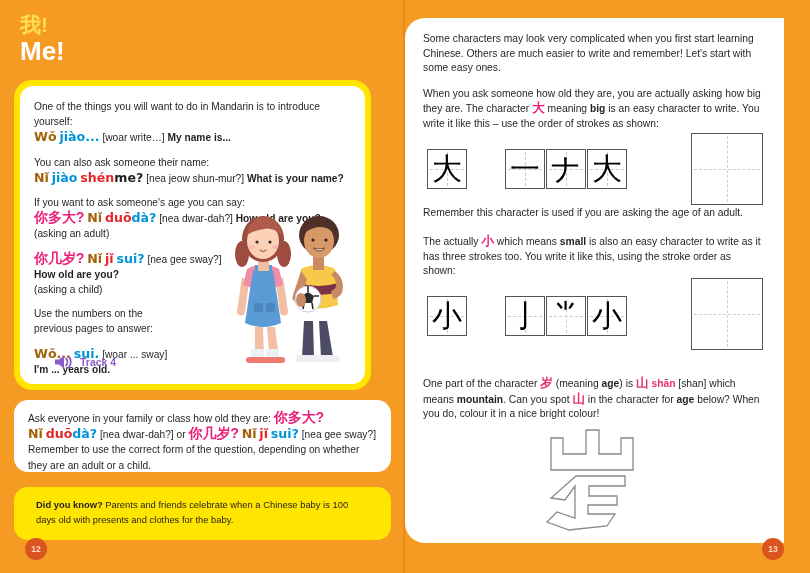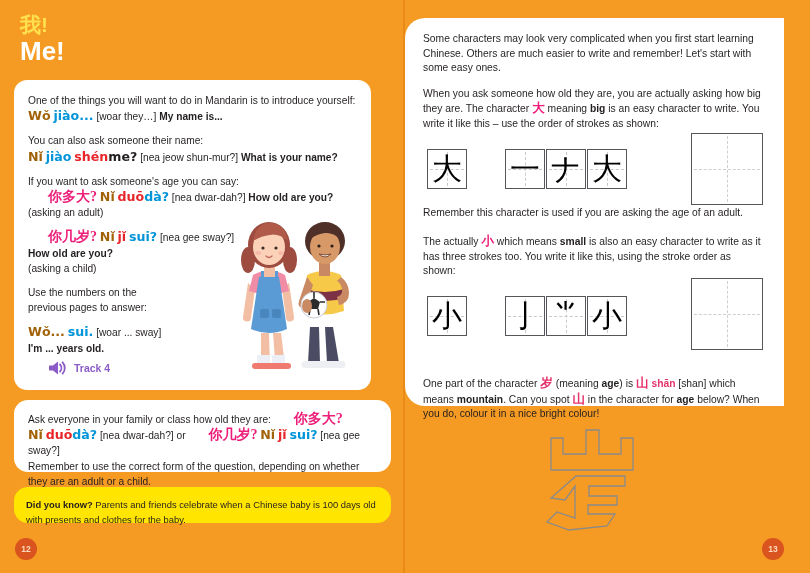--- a/index.html
+++ b/index.html
@@ -18,43 +18,43 @@
   .page-left::after{content:"";position:absolute;top:0;right:0;width:2px;height:573px;background:#E98B16;}
 
   
   .header{position:absolute;left:20px;top:14px;}
   .hdr-cn{font-size:21px;line-height:22px;color:#FFE14D;font-weight:bold;letter-spacing:0px;}
   .hdr-en{font-size:26px;line-height:28px;color:#ffffff;font-weight:bold;margin-top:1px;}
 
   
   .card-yellow{
     position:absolute;left:14px;top:80px;width:357px;height:310px;
-    background:#FFE500;border-radius:18px;box-sizing:border-box;
+    background:#FFE500;border-radius:18px;box-sizing:border-box;padding:6px;
   }
   .card-yellow .inner{
     width:100%;height:100%;background:#ffffff;border-radius:13px;
     box-sizing:border-box;padding:13px 14px 8px 14px;position:relative;overflow:hidden;
   }
   .card-white{
     position:absolute;left:14px;top:400px;width:377px;height:72px;
     background:#ffffff;border-radius:14px;box-sizing:border-box;padding:11px 14px;
   }
   .card-fact{
-    position:absolute;left:14px;top:487px;width:377px;height:36px;
-    background:#FFE500;border-radius:14px;box-sizing:border-box;padding:10px 12px;
+    position:absolute;left:14px;top:487px;width:377px;height:53px;
+    background:#FFE500;border-radius:14px;box-sizing:border-box;padding:10px 22px;
   }
 
   
   .tx{font-size:10.2px;line-height:15.2px;color:#231F20;}
   .tx p{margin:0 0 0 0;}
   .gap{height:9px;}
   .b{font-weight:bold;}
   .i{}
   .cn{font-family:"DejaVu Sans",sans-serif;font-size:12.6px;font-weight:bold;}
-  .cn-big{font-family:Liberation Serif, serif;font-size:14px;font-weight:bold;margin-left:20px;}
+  .cn-big{font-family:Liberation Mono, monospace;font-size:14px;font-weight:bold;}
   .c-pink{color:#EC1E79;}
   .c-green{color:#a16207;}
   .c-blue{color:#0094D9;}
   .c-red{color:#E8262A;}
   .c-crim{color:#E5326B;}
   .small{font-size:9.4px;}
 
   
   .track{position:absolute;left:34px;bottom:14px;display:flex;align-items:center;gap:7px;}
   .spk{width:19px;height:16px;position:relative;}
@@ -62,26 +62,26 @@
 
   
   .kids{position:absolute;right:6px;bottom:0px;width:150px;height:185px;}
 
   
   .pagenum{
     position:absolute;bottom:13px;width:22px;height:22px;border-radius:50%;
     background:#D9541E;color:#FFD9C0;font-size:8.5px;font-weight:bold;
     display:flex;align-items:center;justify-content:center;
   }
-  .pn-left{left:15px;}
+  .pn-left{left:25px;}
   .pn-right{right:26px;}
 
   
   .sheet{
-    position:absolute;left:0px;top:18px;width:379px;height:388px;
+    position:absolute;left:0px;top:18px;width:379px;height:525px;
     background:#ffffff;border-radius:20px 0 0 20px;
     box-sizing:border-box;padding:14px 20px 10px 18px;
   }
   .sheet .tx{font-size:10.3px;line-height:14.6px;}
   .sheet .para{margin-bottom:11px;}
 
   
   .stroke-row{position:relative;height:56px;margin:8px 0 6px 0;}
   .sbox{
     position:absolute;width:40px;height:40px;border:1.4px solid #55565A;
@@ -114,21 +114,21 @@
 
     <div class="card-yellow">
       <div class="inner">
 
         <div class="tx">
 
           <p>One of the things you will want to do in Mandarin is to introduce yourself:</p>
           <p>
             <span class="cn b c-green">Wǒ</span>
             <span class="cn b c-blue">jiào...</span>
-            <span>[woar they…]</span>
+            <span>[woar write…]</span>
             <span class="b">My name is...</span>
           </p>
 
           <div class="gap"></div>
 
           <p>You can also ask someone their name:</p>
           <p>
             <span class="cn b c-green">Nǐ</span>
             <span class="cn b c-blue">jiào</span>
             <span class="cn b c-red">shén</span><span class="cn b">me?</span>

